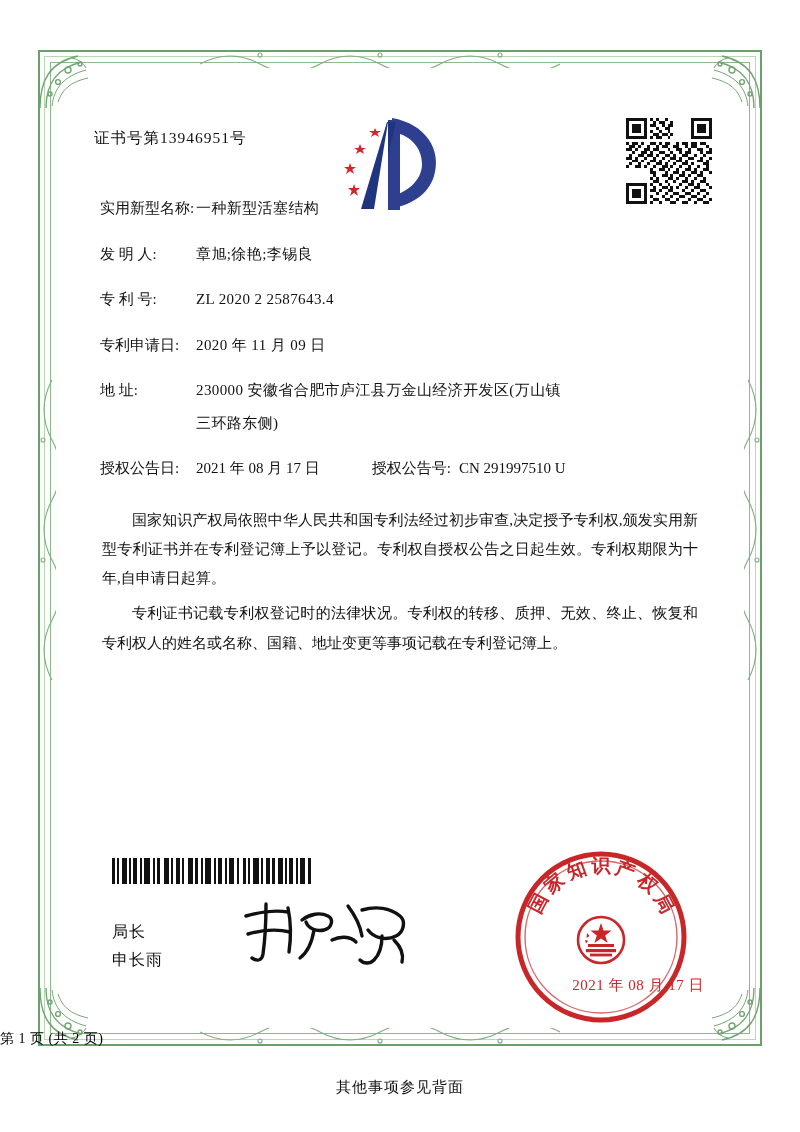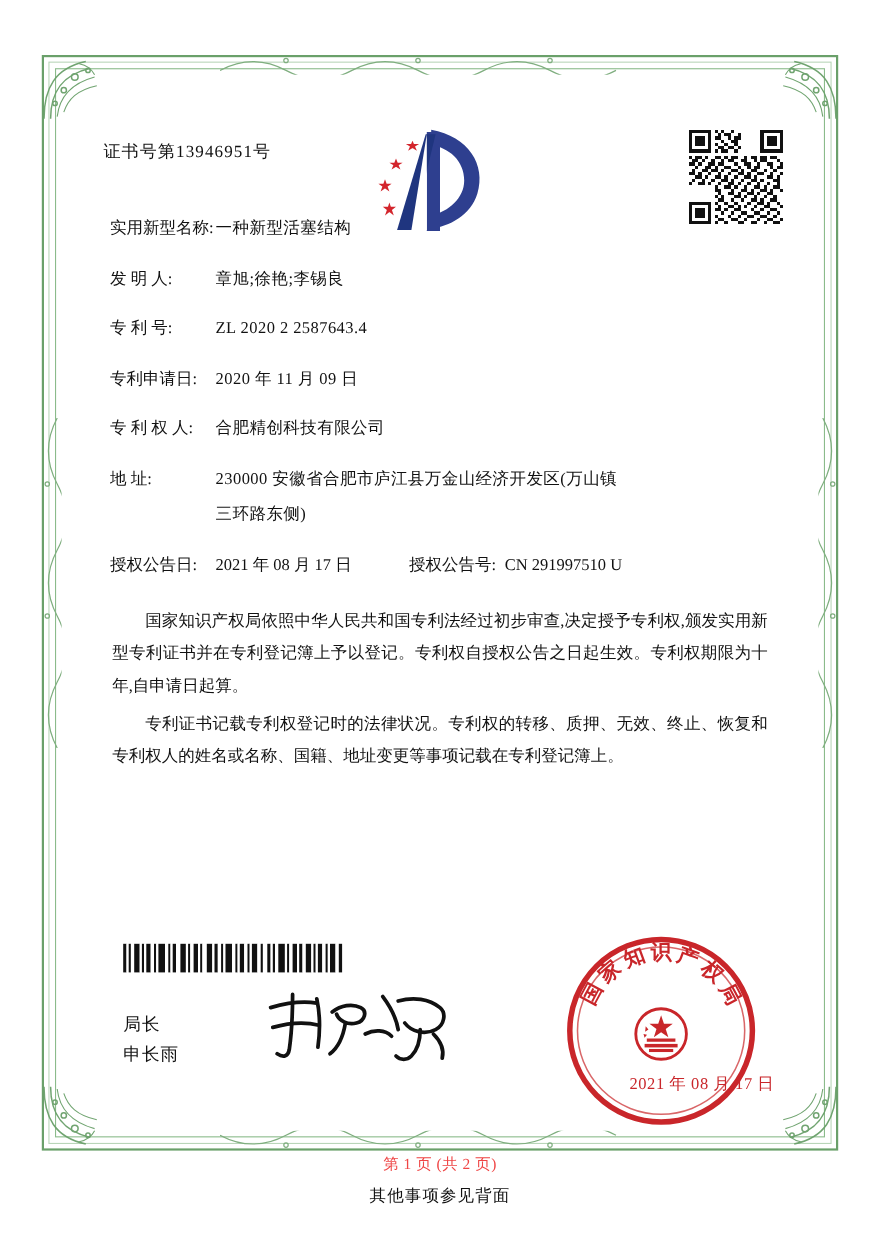--- a/index.html
+++ b/index.html
@@ -153,23 +153,23 @@
   }
   .seal svg{width:100%;height:100%;display:block;}
   .seal-date{
     position:absolute;right:96px;top:976px;
     font-family:"Liberation Serif","DejaVu Serif",serif;
     font-size:15px;color:#c9262a;letter-spacing:.5px;
   }
 
   .page-num{
     position:absolute;left:0;right:0;top:1030px;
-    text-align:center;
-    font-family:"Liberation Serif","DejaVu Serif",serif;
-    font-size:14px;color:#ef4444;letter-spacing:.5px;margin-top:20px;
+    text-align:left;
+    font-family:"Liberation Serif","DejaVu Serif",serif;
+    font-size:14px;color:#000000;letter-spacing:.5px;
   }
   .footnote{
     position:absolute;left:0;right:0;top:1078px;
     text-align:center;
     font-family:"Liberation Serif","DejaVu Serif",serif;
     font-size:15px;color:#111;letter-spacing:1px;
   }
 </style>
 </head>
 <body>
@@ -522,24 +522,20 @@
       <div class="frow">
         <div class="flabel">专 利 号:</div>
         <div class="fvalue">ZL 2020 2 2587643.4</div>
       </div>
 
       <div class="frow">
         <div class="flabel">专利申请日:</div>
         <div class="fvalue">2020 年 11 月 09 日</div>
       </div>
 
-      <div class="frow">
-        <div class="flabel">专 利 权 人:</div>
-        <div class="fvalue">合肥精创科技有限公司</div>
-      </div>
 
       <div class="frow">
         <div class="flabel">地 址:</div>
         <div class="fvalue">
           <span>230000 安徽省合肥市庐江县万金山经济开发区(万山镇</span>
           <span class="line2">三环路东侧)</span>
         </div>
       </div>
 
       <div class="frow inline2">

